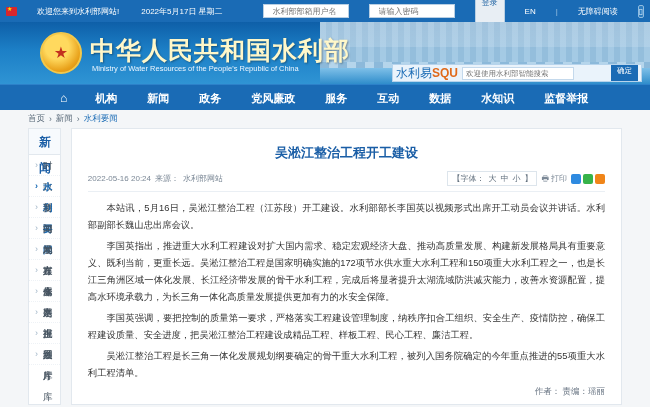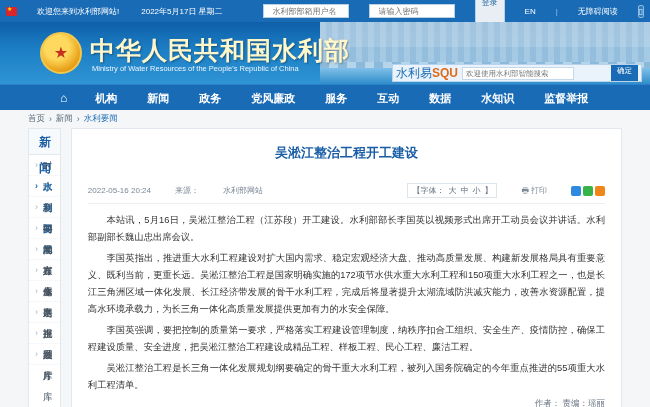--- a/index.html
+++ b/index.html
@@ -143,24 +143,24 @@
   }
   .side li.active { color: #1a6bb5; font-weight: bold; }
   .side li.active::before { color: #1a6bb5; }
 
   .content {
     flex: 1 1 auto; background: #fff; border: 1px solid #e2e8ee;
     padding: 10px 16px 6px;
   }
   .art-title {
     text-align: center; font-size: 13px; font-weight: bold; color: #1a5ea6;
-    line-height: 20px; margin: 4px 0 20px;
+    line-height: 20px; margin: 4px 0 8px;
   }
   .meta {
-    display: flex; align-items: center; gap: 24px;
+    display: flex; align-items: center; gap: 4px;
     font-size: 8px; color: #7b8896;
     border-bottom: 1px solid #eaeff4; padding-bottom: 5px; margin-bottom: 8px;
   }
   .meta .spacer { flex: 1 1 auto; }
   .meta .fontbox {
     border: 1px solid #dde5ec; padding: 1px 4px; display: inline-flex; gap: 4px; align-items: center;
     color: #62707e;
   }
   .meta .fontbox b { font-weight: normal; cursor: pointer; }
   .meta .print { cursor: pointer; display: inline-flex; align-items: center; gap: 2px; }

